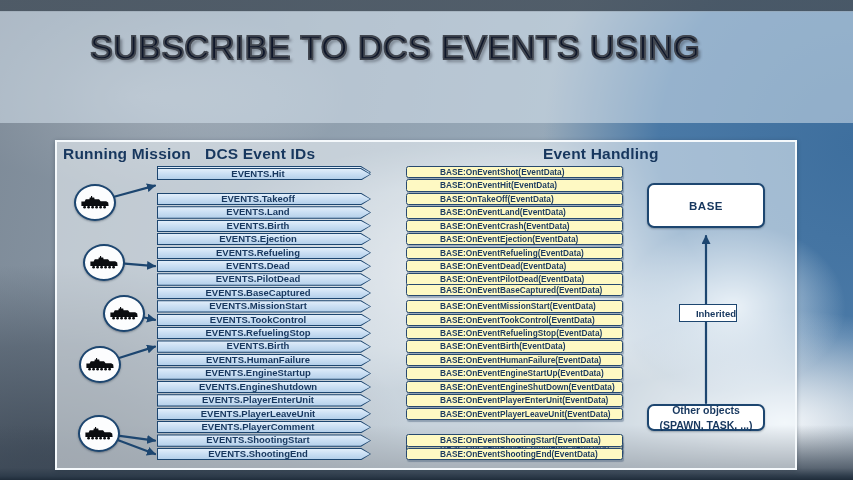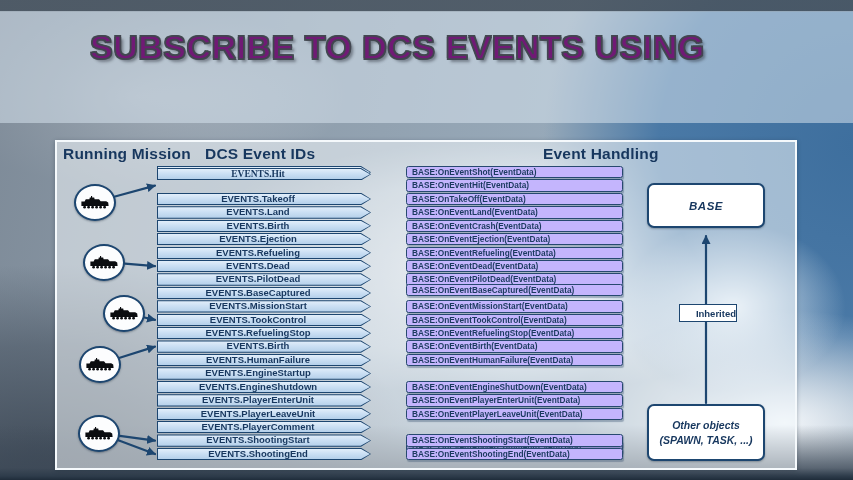--- a/index.html
+++ b/index.html
@@ -22,22 +22,22 @@
       radial-gradient(ellipse 430px 170px at 58% 56%, rgba(250,252,254,.95) 0%, rgba(238,244,250,.55) 52%, rgba(238,244,250,0) 75%),
       radial-gradient(ellipse 300px 130px at 16% 20%, rgba(244,248,252,.85) 0%, rgba(244,248,252,0) 70%),
       radial-gradient(ellipse 260px 120px at 30% 78%, rgba(205,215,226,.7) 0%, rgba(205,215,226,0) 70%);
   }
   .title-band{
     position:absolute;left:0;top:11px;width:853px;height:112px;
     background:rgba(213,225,236,.55);
   }
   .title{
     position:absolute;left:90px;top:27px;
-    font-size:34px;line-height:41px;font-weight:bold;letter-spacing:.5px;
-    color:#701a75;
+    font-size:34px;line-height:41px;font-weight:normal;letter-spacing:.5px;
+    color:#0f172a;
     -webkit-text-stroke:1.4px #41464f;
     text-shadow:-1px -1px 0 #474c55,1px -1px 0 #474c55,-1px 1px 0 #474c55,1px 1px 0 #474c55,3px 3px 3px rgba(35,40,50,.45);
   }
   .title div{white-space:nowrap;}
   
   .panel{
     position:absolute;left:55px;top:140px;width:742px;height:330px;box-sizing:border-box;
     background:rgba(243,248,252,.55);
     border:2px solid #f5f9fc;
     box-shadow:0 1px 4px rgba(30,45,60,.35);
@@ -56,41 +56,42 @@
     background:linear-gradient(180deg,#e2eefa 0%,#cce0f4 45%,#b5d0ea 100%);
     clip-path:polygon(0 0,calc(100% - 9.4px) 0,100% 50%,calc(100% - 9.4px) 100%,0 100%);
   }
   .chev-label{
     position:absolute;left:0;right:12px;top:0;bottom:0;text-align:center;
     font-size:9.5px;font-weight:bold;color:var(--navy,#17375e);line-height:12.5px;white-space:nowrap;
   }
   
   .handler{
     position:absolute;left:406px;width:217px;height:12.4px;box-sizing:border-box;
-    background:#c4b5fd;border:1px solid #27496f;border-radius:2.5px;
+    background:#fef9c3;border:1px solid #27496f;border-radius:2.5px;
     box-shadow:1px 1.5px 1px rgba(60,85,115,.4);
+    padding-left:28px;
   }
   .handler span{
     display:block;font-size:8.3px;font-weight:bold;color:#1b3a5f;line-height:10.2px;padding-left:5px;white-space:nowrap;
   }
   
   .unit{
     position:absolute;width:42px;height:37px;border-radius:50%;box-sizing:border-box;
     background:#fcfdfe;border:2.5px solid #1d4670;
     display:flex;align-items:center;justify-content:center;
     box-shadow:0 1px 2px rgba(30,45,60,.4);
   }
   
   .node{
     position:absolute;box-sizing:border-box;background:#fff;border:2px solid #1d4670;border-radius:7px;
     display:flex;flex-direction:column;align-items:center;justify-content:center;
-    color:#17375e;font-weight:bold;box-shadow:0 1px 2px rgba(30,45,60,.35);font-style:italic;
+    color:#17375e;font-weight:bold;box-shadow:0 1px 2px rgba(30,45,60,.35);
   }
   .base-box{left:647px;top:183px;width:118px;height:45px;font-size:11.5px;letter-spacing:.5px;}
-  .other-box{left:647px;top:404px;width:118px;height:57px;font-size:10.5px;line-height:15px;}
+  .other-box{left:647px;top:404px;width:118px;height:27px;font-size:10.5px;line-height:15px;}
   .inh-label{
     position:absolute;left:679px;top:304px;width:58px;height:18px;box-sizing:border-box;
     background:#fff;border:1.5px solid #1d4670;
     display:flex;align-items:center;justify-content:flex-end;
     font-size:9.5px;font-weight:bold;color:#17375e;
   }
   #arrows{position:absolute;left:0;top:0;pointer-events:none;}
   .layer{position:absolute;inset:0;}
 </style>
 </head>
@@ -128,21 +129,21 @@
 
 <div class="layer" id="rows">
     <div class="chevron" style="top: 166px;">
       <div class="chev-outer"></div>
       <div class="chev-inner"></div>
       <div class="chev-label">USING.Shot</div>
     </div>
     <div class="handler" style="top: 166px;">
       <span>BASE:OnEventShot(EventData)</span>
     </div>
-    <div class="chevron" style="top: 168px; font-family: Liberation Serif, serif;">
+    <div class="chevron" style="top: 168px;">
       <div class="chev-outer"></div>
       <div class="chev-inner"></div>
       <div class="chev-label">EVENTS.Hit</div>
     </div>
     <div class="handler" style="top: 179.42px;">
       <span>BASE:OnEventHit(EventData)</span>
     </div>
     <div class="chevron" style="top: 192.84px;">
       <div class="chev-outer"></div>
       <div class="chev-inner"></div>
@@ -244,20 +245,23 @@
       <div class="chev-inner"></div>
       <div class="chev-label">EVENTS.HumanFailure</div>
     </div>
     <div class="handler" style="top: 353.88px;">
       <span>BASE:OnEventHumanFailure(EventData)</span>
     </div>
     <div class="chevron" style="top: 367.3px;">
       <div class="chev-outer"></div>
       <div class="chev-inner"></div>
       <div class="chev-label">EVENTS.EngineStartup</div>
+    </div>
+    <div class="handler" style="top: 367.3px;">
+      <span>BASE:OnEventEngineStartUp(EventData)</span>
     </div>
     <div class="chevron" style="top: 380.72px;">
       <div class="chev-outer"></div>
       <div class="chev-inner"></div>
       <div class="chev-label">EVENTS.EngineShutdown</div>
     </div>
     <div class="handler" style="top: 380.72px;">
       <span>BASE:OnEventEngineShutDown(EventData)</span>
     </div>
     <div class="chevron" style="top: 394.14px;">

